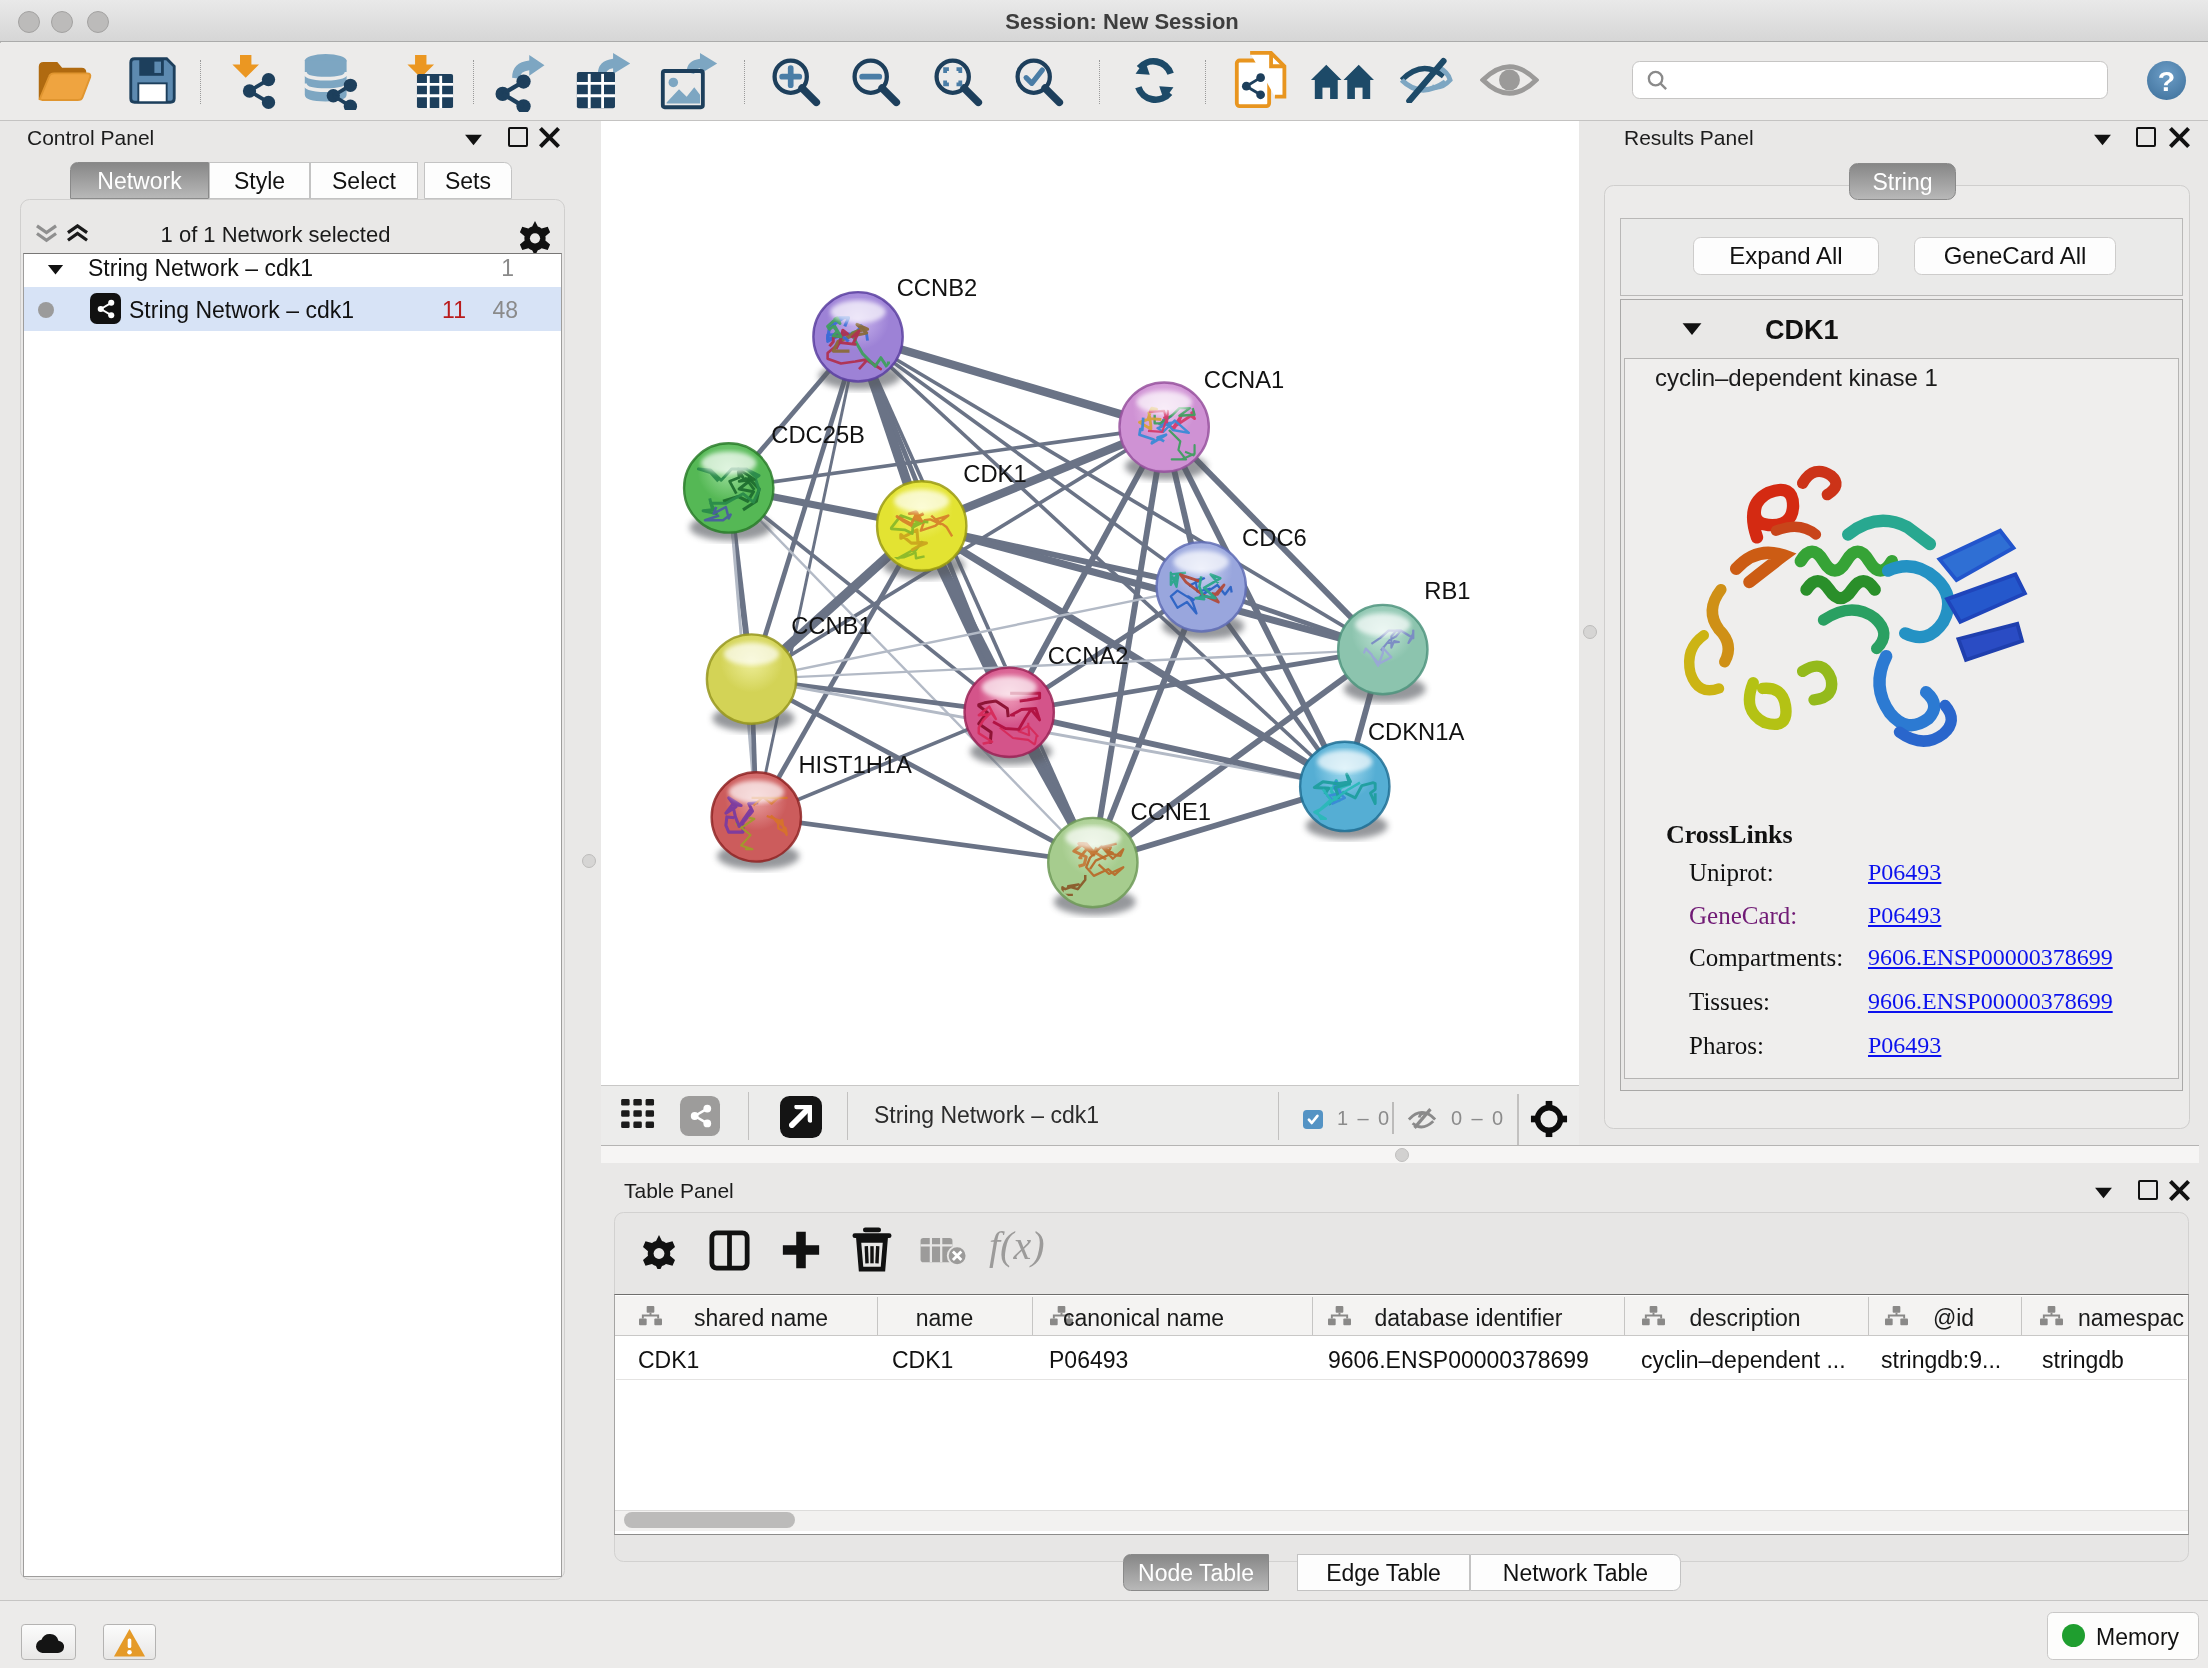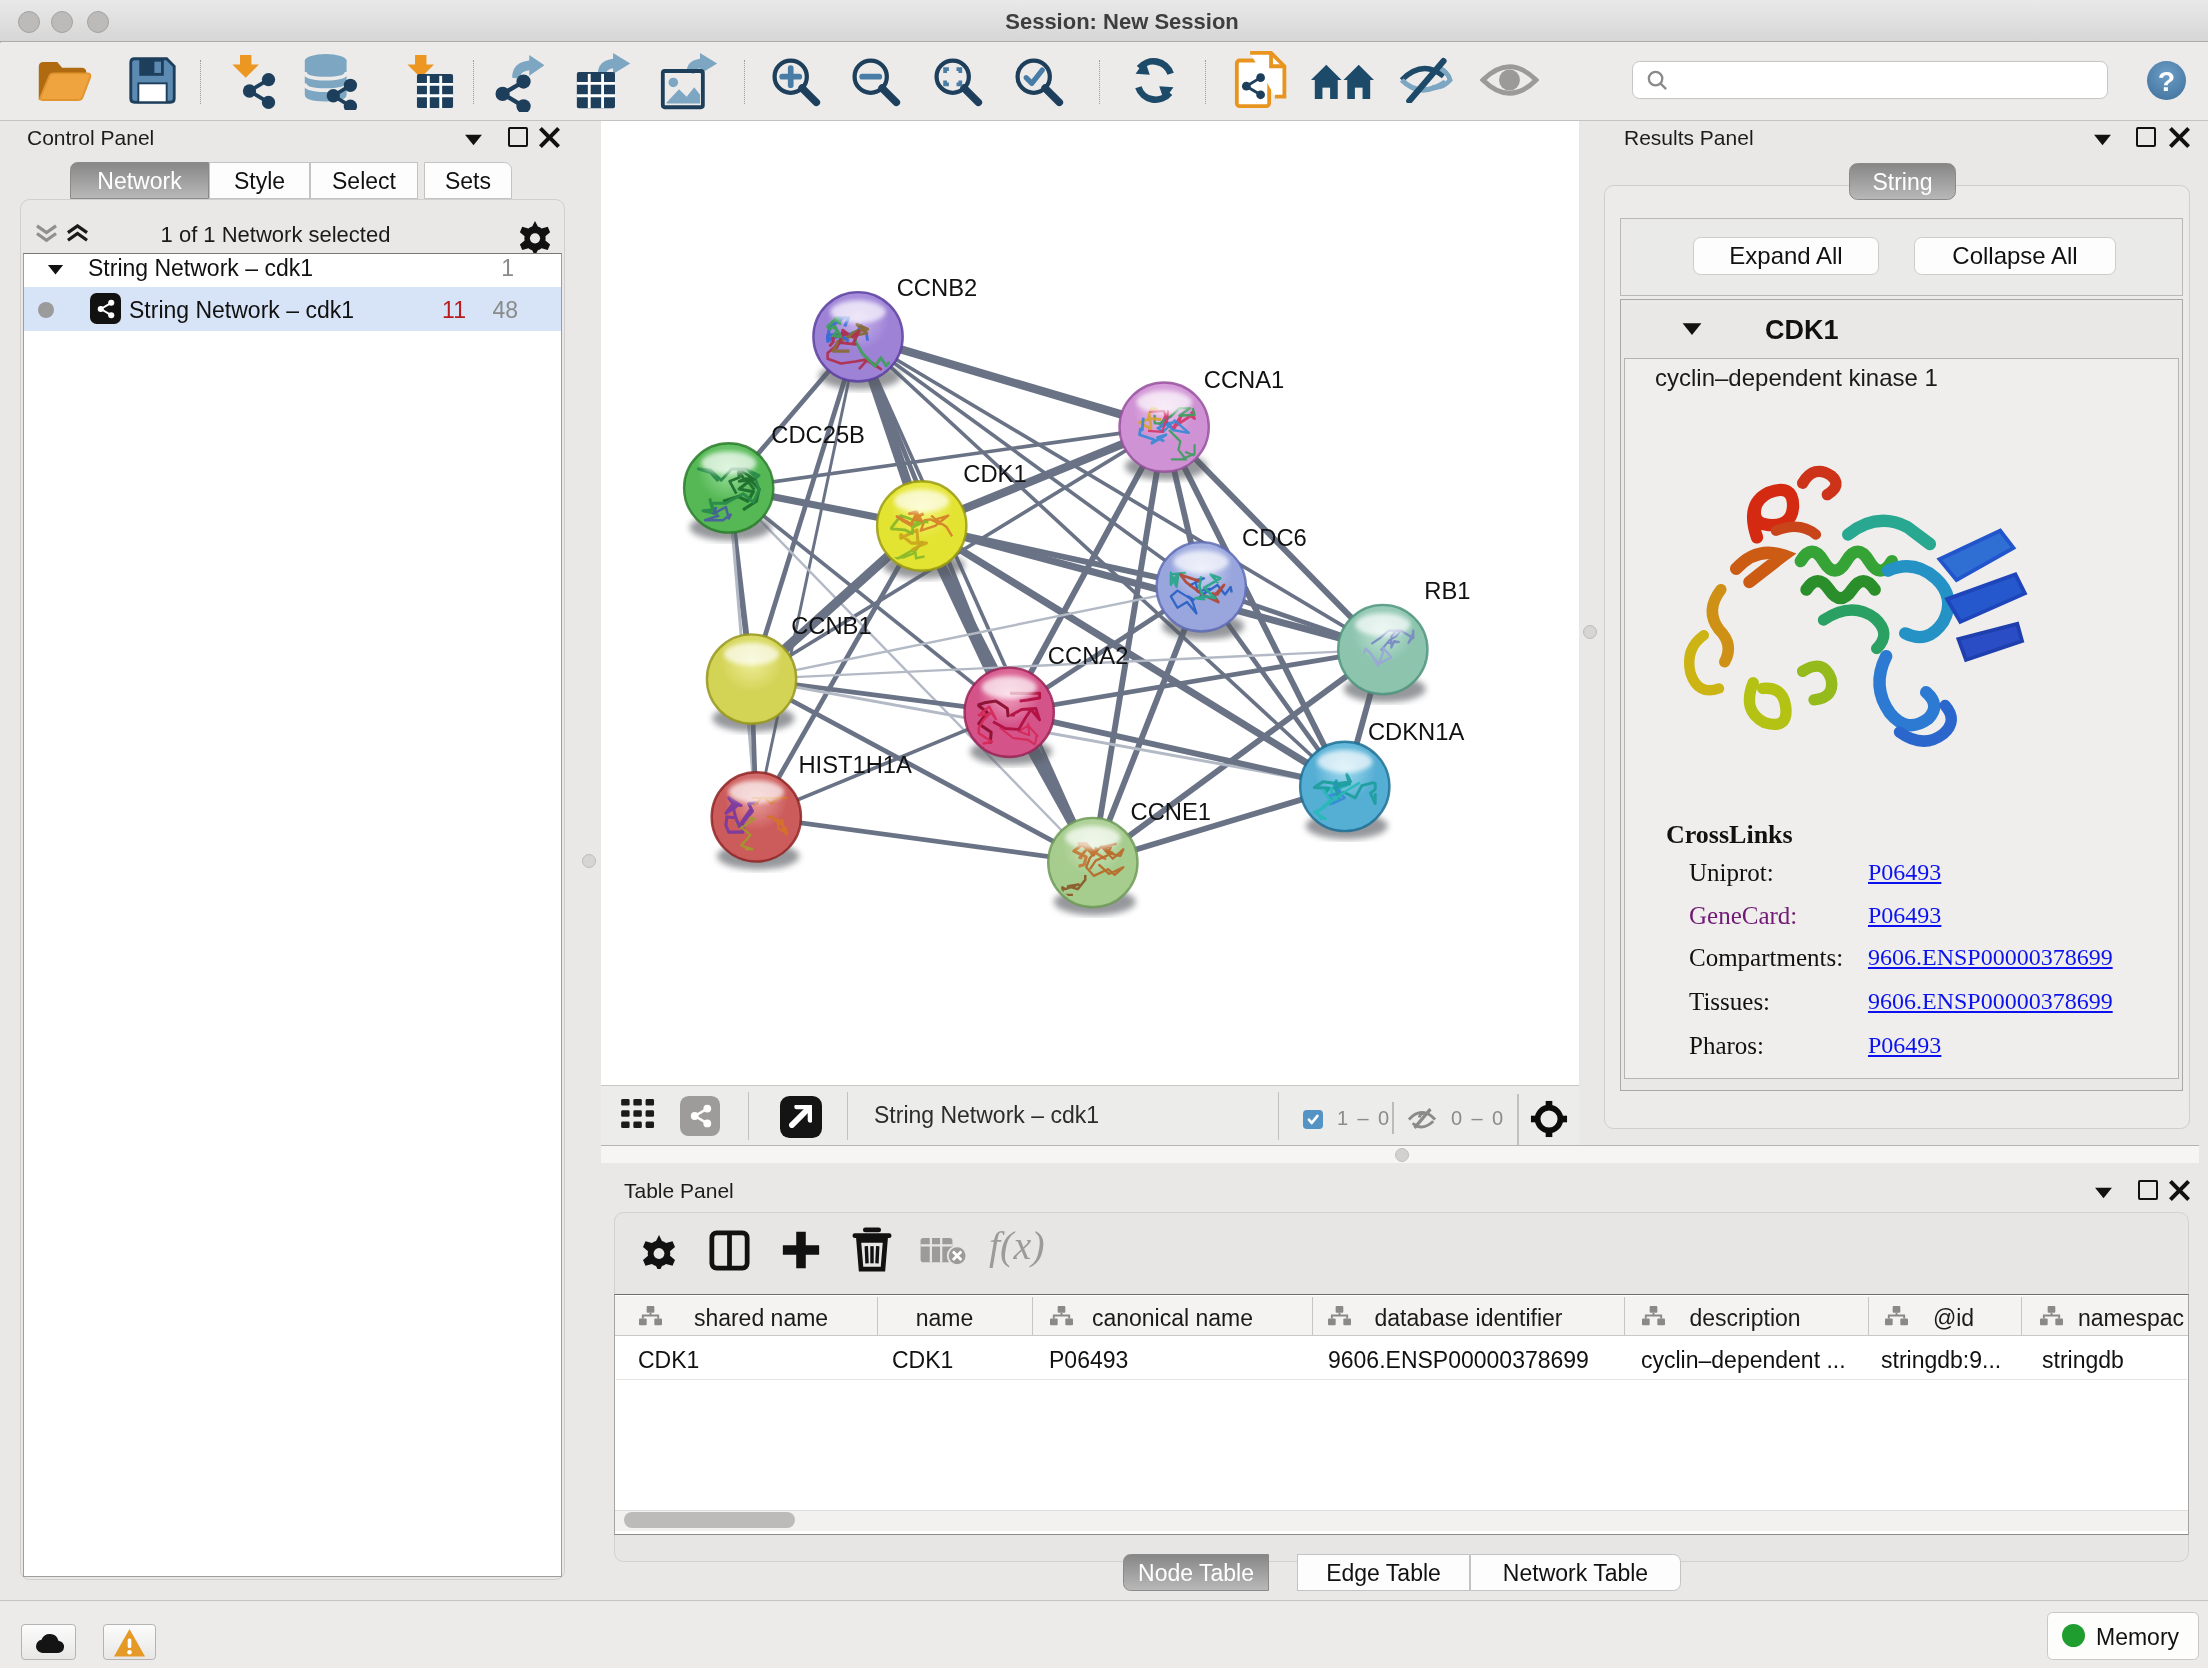--- a/index.html
+++ b/index.html
@@ -603,21 +603,21 @@
 <div class="abs" style="left:2136px;top:127px;width:20px;height:20px;border:2.9px solid #111;border-radius:1.9px;"></div>
 <svg class="abs ico" style="left:2169px;top:127px" width="21" height="21" viewBox="0 0 22 22">
     <path d="M3 0 L11 8 L19 0 L22 3 L14 11 L22 19 L19 22 L11 14 L3 22 L0 19 L8 11 L0 3 Z" fill="#111"></path>
   </svg>
 
 <div class="abs" style="left:1604px;top:185px;width:586px;height:944px;background:#ecebea;border:1px solid #cfcecd;border-radius:9.5px;"></div>
 <div class="abs tab sel" style="left:1849px;top:163px;width:107px;height:37px;line-height:37px;border-radius:8.6px;">String</div>
 
 <div class="abs" style="left:1620px;top:218px;width:563px;height:78px;background:#eaeae9;border:1px solid #b9b8b7;"></div>
 <div class="abs" style="left:1693px;top:237px;width:186px;height:38px;background:#fdfdfd;border:1px solid #cdcccb;border-radius:7.6px;text-align:center;line-height:36px;font-size:24px;color:#111;">Expand All</div>
-<div class="abs" style="left:1914px;top:237px;width:202px;height:38px;background:#fdfdfd;border:1px solid #cdcccb;border-radius:7.6px;text-align:center;line-height:36px;font-size:24px;color:#111;">Collapse All</div>
+<div class="abs" style="left:1914px;top:237px;width:202px;height:38px;background:#fdfdfd;border:1px solid #cdcccb;border-radius:7.6px;text-align:center;line-height:36px;font-size:24px;color:#111;">GeneCard All</div>
 
 <div class="abs" style="left:1620px;top:299px;width:563px;height:792px;background:#e9e8e7;border:1px solid #a9a8a7;"></div>
 <svg class="abs ico" style="left:1680px;top:321px" width="24" height="16" viewBox="0 0 25 17">
     <path d="M2.5 2.5 L22.5 2.5 L12.5 15 Z" fill="#111"></path>
   </svg>
 <div class="abs" style="left:1765px;top:315px;font-size:27px;font-weight:700;color:#111;">CDK1</div>
 <div class="abs" style="left:1624px;top:358px;width:555px;height:721px;background:#efeeed;border:1px solid #b5b4b3;"></div>
 <div class="abs" style="left:1655px;top:364px;font-size:24px;color:#1a1a1a;">cyclin–dependent kinase 1</div>
 
 <svg class="abs ico" style="left:1662px;top:447px" width="380" height="328" viewBox="0 0 400 345">
@@ -764,21 +764,21 @@
       <rect x="1" y="14" width="8" height="7" rx="1"></rect>
       <rect x="17" y="14" width="8" height="7" rx="1"></rect>
     </g>
     <g stroke="#8a8988" stroke-width="2" fill="none">
       <path d="M13 8 L13 11 M5 14 L5 11 L21 11 L21 14"></path>
     </g>
   </svg>
 
 <div class="abs" style="left:666px;top:1305px;width:190px;text-align:center;font-size:23px;color:#1a1a1a;">shared name</div>
 <div class="abs" style="left:867px;top:1305px;width:155px;text-align:center;font-size:23px;color:#1a1a1a;">name</div>
-<div class="abs" style="left:1063px;top:1305px;width:219px;text-align:center;font-size:23px;color:#1a1a1a;">canonical name</div>
+<div class="abs" style="left:1063px;top:1305px;width:219px;text-align:left;font-size:23px;color:#1a1a1a;">canonical name</div>
 <div class="abs" style="left:1345px;top:1305px;width:247px;text-align:center;font-size:23px;color:#1a1a1a;">database identifier</div>
 <div class="abs" style="left:1650px;top:1305px;width:190px;text-align:center;font-size:23px;color:#1a1a1a;">description</div>
 <div class="abs" style="left:1906px;top:1305px;width:95px;text-align:center;font-size:23px;color:#1a1a1a;">@id</div>
 <div class="abs" style="left:2078px;top:1305px;width:133px;text-align:left;font-size:23px;color:#1a1a1a;">namespac</div>
 
 <div class="abs" style="left:616px;top:1338px;width:1571px;height:42px;border-bottom:1px solid #e4e3e2;"></div>
 <div class="abs" style="left:638px;top:1347px;font-size:23px;color:#111;">CDK1</div>
 <div class="abs" style="left:892px;top:1347px;font-size:23px;color:#111;">CDK1</div>
 <div class="abs" style="left:1049px;top:1347px;font-size:23px;color:#111;">P06493</div>
 <div class="abs" style="left:1328px;top:1347px;font-size:23px;color:#111;">9606.ENSP00000378699</div>

